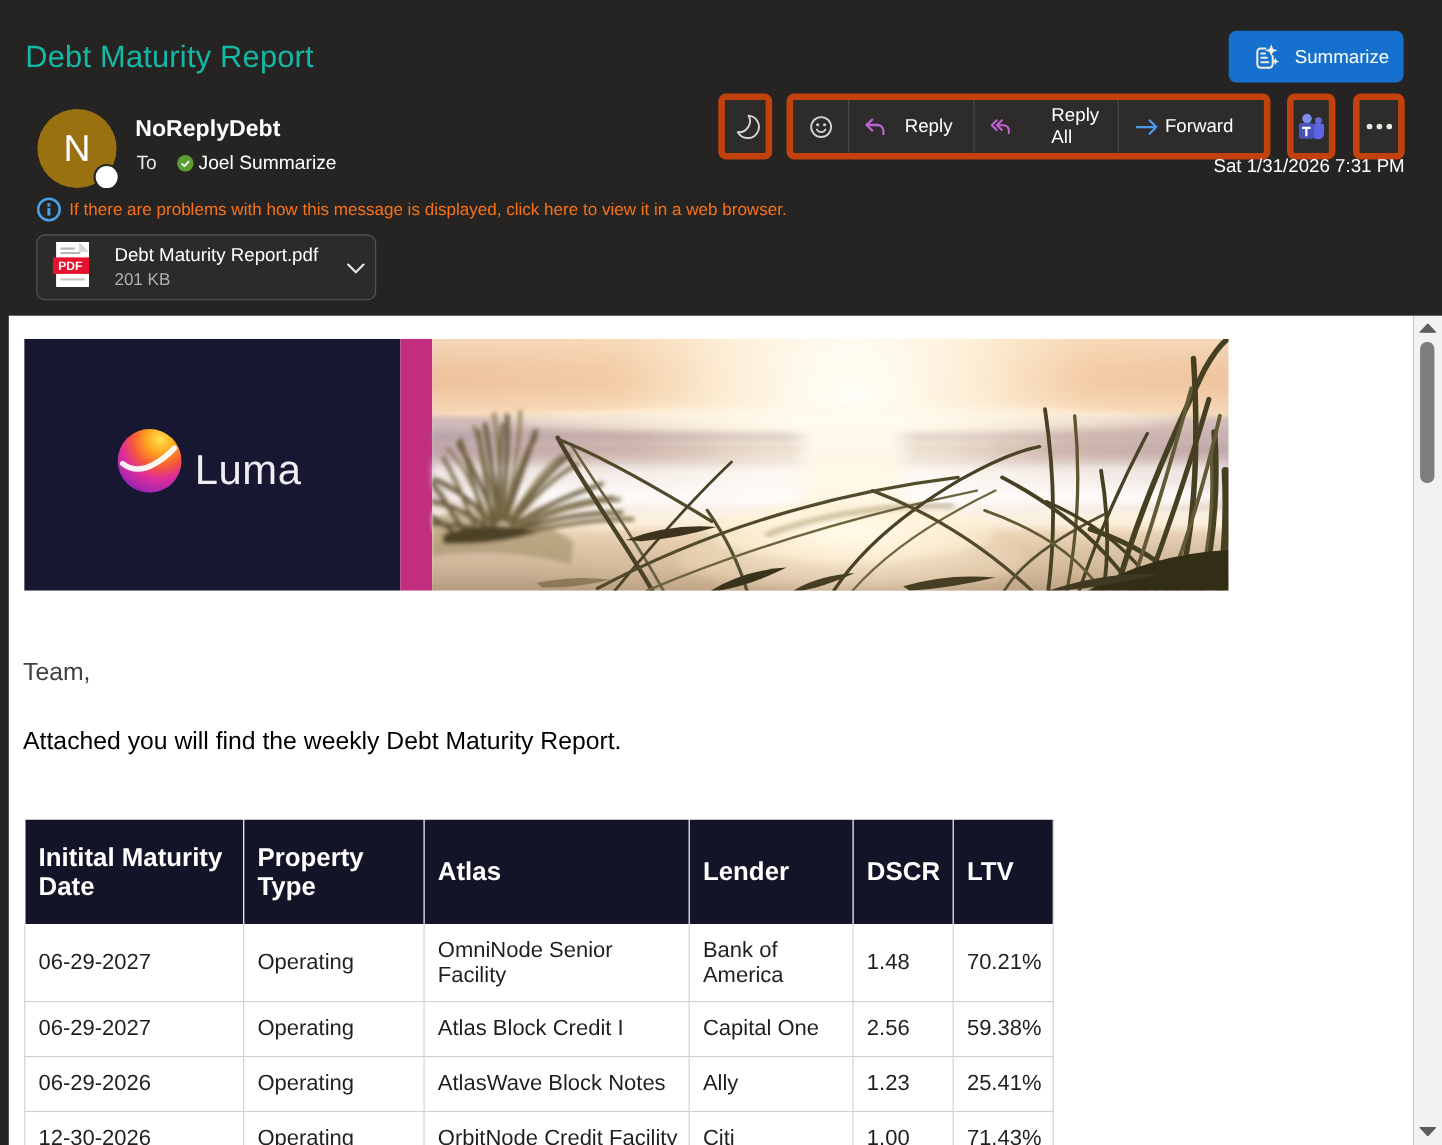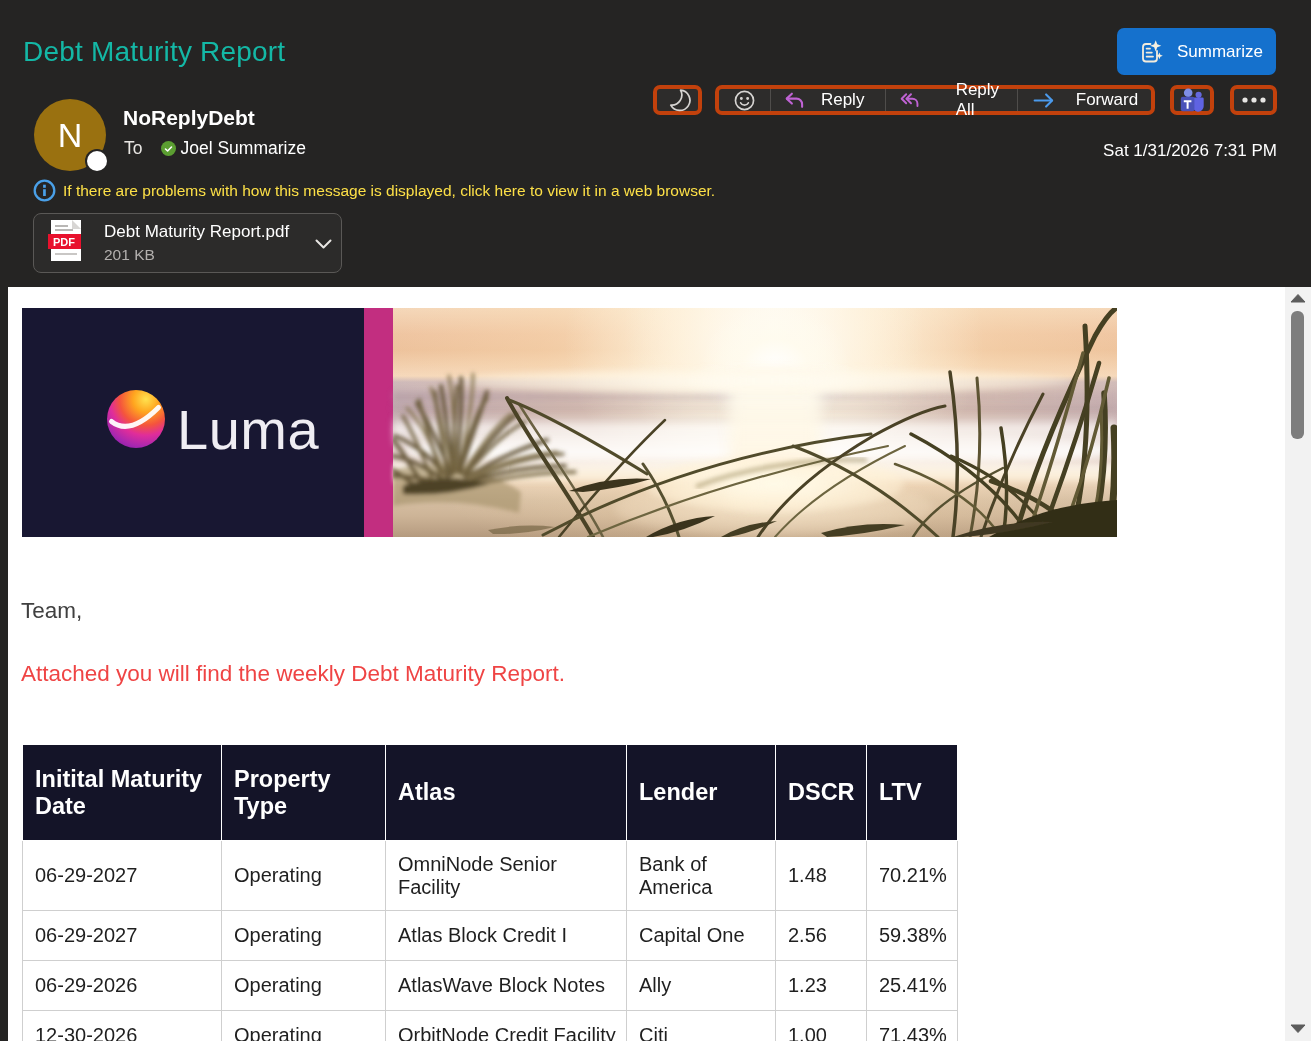--- a/index.html
+++ b/index.html
@@ -7,36 +7,36 @@
   body { background:#252423; font-family:"Liberation Sans", sans-serif; position:relative; }
   .abs { position:absolute; }
 
   
   .title { left:23px; top:36px; font-size:28px; font-weight:400; color:#14b8a6; letter-spacing:0.2px; }
   .btn-sum { left:1117px; top:28px; width:159px; height:47px; background:#1571cd; border-radius:7px;
              display:flex; align-items:center; color:#fff; font-size:17px; }
   .btn-sum .lbl { margin-left:13px; }
   .btn-sum svg { margin-left:21px; }
 
-  .tbtn { top:85px; height:30px; background:#2d2c2b; border:4px solid #c2410c; border-radius:7px; }
+  .tbtn { top:85px; height:60px; background:#2d2c2b; border:6px solid #c2410c; border-radius:7px; }
   .tgroup { left:715px; width:440px; display:flex; align-items:center; }
   .tcell { height:100%; display:flex; align-items:center; color:#fff; font-size:17px; }
   .tdiv { width:1px; height:100%; background:#4f4d4b; }
 
   .date { top:141px; left:1094px; width:183px; text-align:right; color:#fff; font-size:17px; }
 
   .avatar { left:34px; top:99px; width:72px; height:72px; border-radius:50%; background:#9a7110;
             display:flex; align-items:center; justify-content:center; color:#fff; font-size:34px; }
   .presence { left:87px; top:151px; width:20px; height:20px; border-radius:50%; background:#fff;
               box-shadow:0 0 0 2px #252423; }
   .sender { left:123px; top:106px; font-size:21px; font-weight:600; color:#fff; }
   .torow { left:124px; top:138px; font-size:17.5px; color:#e8e6e3; display:flex; align-items:center; }
   .torow .badge { width:15px; height:15px; border-radius:50%; background:#5b9e31; margin:0 4px 0 19px;
                   display:flex; align-items:center; justify-content:center; }
-  .inforow { left:33px; top:179px; display:flex; align-items:center; color:#fde047; font-size:15.5px; }
+  .inforow { left:33px; top:179px; display:flex; align-items:center; color:#f97316; font-size:15.5px; }
   .icirc { margin-right:7px; display:flex; }
   .attach { left:33px; top:213px; width:309px; height:60px; border:1px solid #5a5856; border-radius:8px;
             background:#2c2b2a; }
   .fname { left:104px; top:222px; font-size:17px; color:#fff; }
   .fsize { left:104px; top:246px; font-size:15.5px; color:#b3b0ae; }
 
   
   .mail { left:8px; top:287px; width:1277px; height:754px; background:#fff; overflow:hidden; }
   .scrolltrack { left:1285px; top:287px; width:26px; height:754px; background:#f2f2f2; }
   .thumb { left:1291px; top:311px; width:13px; height:128px; border-radius:6px; background:#7d7d7d; }
@@ -77,21 +77,21 @@
      filter:blur(3px); }
   .shore { left:0px; top:156px; width:724px; height:20px;
      background:linear-gradient(180deg, rgba(255,252,244,0.6), rgba(253,242,222,0.9) 60%, rgba(240,220,192,0.35)); filter:blur(2px); }
   .sunpool { left:251px; top:148px; width:260px; height:56px; border-radius:50%;
      background:radial-gradient(ellipse at center, rgba(255,250,232,1) 0%, rgba(255,242,216,0.7) 55%, rgba(255,236,205,0) 100%);
      filter:blur(3px); }
   .sandglow { left:221px; top:170px; width:320px; height:60px; border-radius:50%;
      background:radial-gradient(ellipse at center, rgba(252,238,214,0.7) 0%, rgba(250,232,205,0.35) 60%, rgba(250,230,200,0) 100%);
      filter:blur(4px); }
   .team { left:13px; top:311px; font-size:22.5px; color:#404040; }
-  .para { left:13px; top:374px; font-size:22.5px; color:#ef4444; }
+  .para { left:13px; top:374px; font-size:22.5px; color:#000000; }
 
   table { border-collapse:collapse; position:absolute; left:14px; top:457px; table-layout:fixed; width:936px; }
   th { background:#141428; color:#fff; font-size:23.5px; font-weight:700; text-align:left;
        padding:0 12px; border:1px solid #fff; }
   td { font-size:20px; color:#1f1f1f; padding:0 12px; border:1px solid #cfcfcf; background:#fff; }
 </style>
 </head>
 <body>
 
 <div class="abs title">Debt Maturity Report</div>
@@ -141,21 +141,21 @@
       <path d="M9 10.2 H15 a5.2 5.2 0 0 1 5.2 5.2 v2.4"></path>
     </svg>
     <span style="margin-left:12px;">Reply All</span>
   </div>
   <div class="tdiv"></div>
   <div class="tcell" style="width:136px;">
     <svg style="margin-left:13px" width="25" height="25" viewBox="0 0 24 24" fill="none" stroke="#4b9aec" stroke-width="2" stroke-linecap="round" stroke-linejoin="round">
       <path d="M3.5 12 H20"></path>
       <path d="M14.5 6.2 L20.3 12 L14.5 17.8"></path>
     </svg>
-    <span style="margin-left:20px;">Forward</span>
+    <span style="margin-left:4px;">Forward</span>
   </div>
 </div>
 
 <div class="abs tbtn" style="left:1170px; width:44px; display:flex; align-items:center; justify-content:center;">
   <svg width="26" height="26" viewBox="0 0 26 26">
     <circle cx="9.2" cy="5.8" r="4.3" fill="#7e8ee6"></circle>
     <circle cx="19.6" cy="7.8" r="3.1" fill="#6468df"></circle>
     <path d="M14 10.5 h9.5 a1.2 1.2 0 0 1 1.2 1.2 v7.6 a5.4 5.4 0 0 1 -5.4 5.4 h-0.4 a4.9 4.9 0 0 1 -4.9 -4.9 z" fill="#5f63e2"></path>
     <rect x="1.8" y="9.8" width="13.6" height="14.4" rx="2" fill="#4a52b9"></rect>
     <path fill="#fff" d="M4.8 13.2 h7.6 v2 h-2.8 v6.6 h-2 v-6.6 h-2.8 z"></path>
@@ -236,21 +236,21 @@
           <stop offset="0.22" stop-color="#ffa61f"></stop>
           <stop offset="0.45" stop-color="#f4543d"></stop>
           <stop offset="0.62" stop-color="#e02d9a"></stop>
           <stop offset="0.82" stop-color="#a827b0"></stop>
           <stop offset="1" stop-color="#7c1aa5"></stop>
         </radialGradient>
       </defs>
       <circle cx="31" cy="31" r="29" fill="url(#orb)"></circle>
       <path d="M 6.5,33.5 Q 25,48 53.5,19.5" stroke="rgba(255,255,255,0.94)" stroke-width="5" fill="none" stroke-linecap="round"></path>
     </svg>
-    <div class="abs" style="left:155px; top:89px; font-size:56px; font-weight:500; color:#efedf3; letter-spacing:0.5px;">Luma</div>
+    <div class="abs" style="left:155px; top:99px; font-size:38px; font-weight:500; color:#efedf3; letter-spacing:0.5px;">Luma</div>
 
     <svg class="abs" style="left:371px; top:0;" width="724" height="229" viewBox="0 0 724 229">
       <defs>
         <filter id="b2">
             <feGaussianBlur stdDeviation="2"></feGaussianBlur>
           </filter>
         <filter id="b1">
             <feGaussianBlur stdDeviation="0.7"></feGaussianBlur>
           </filter>
       </defs>

